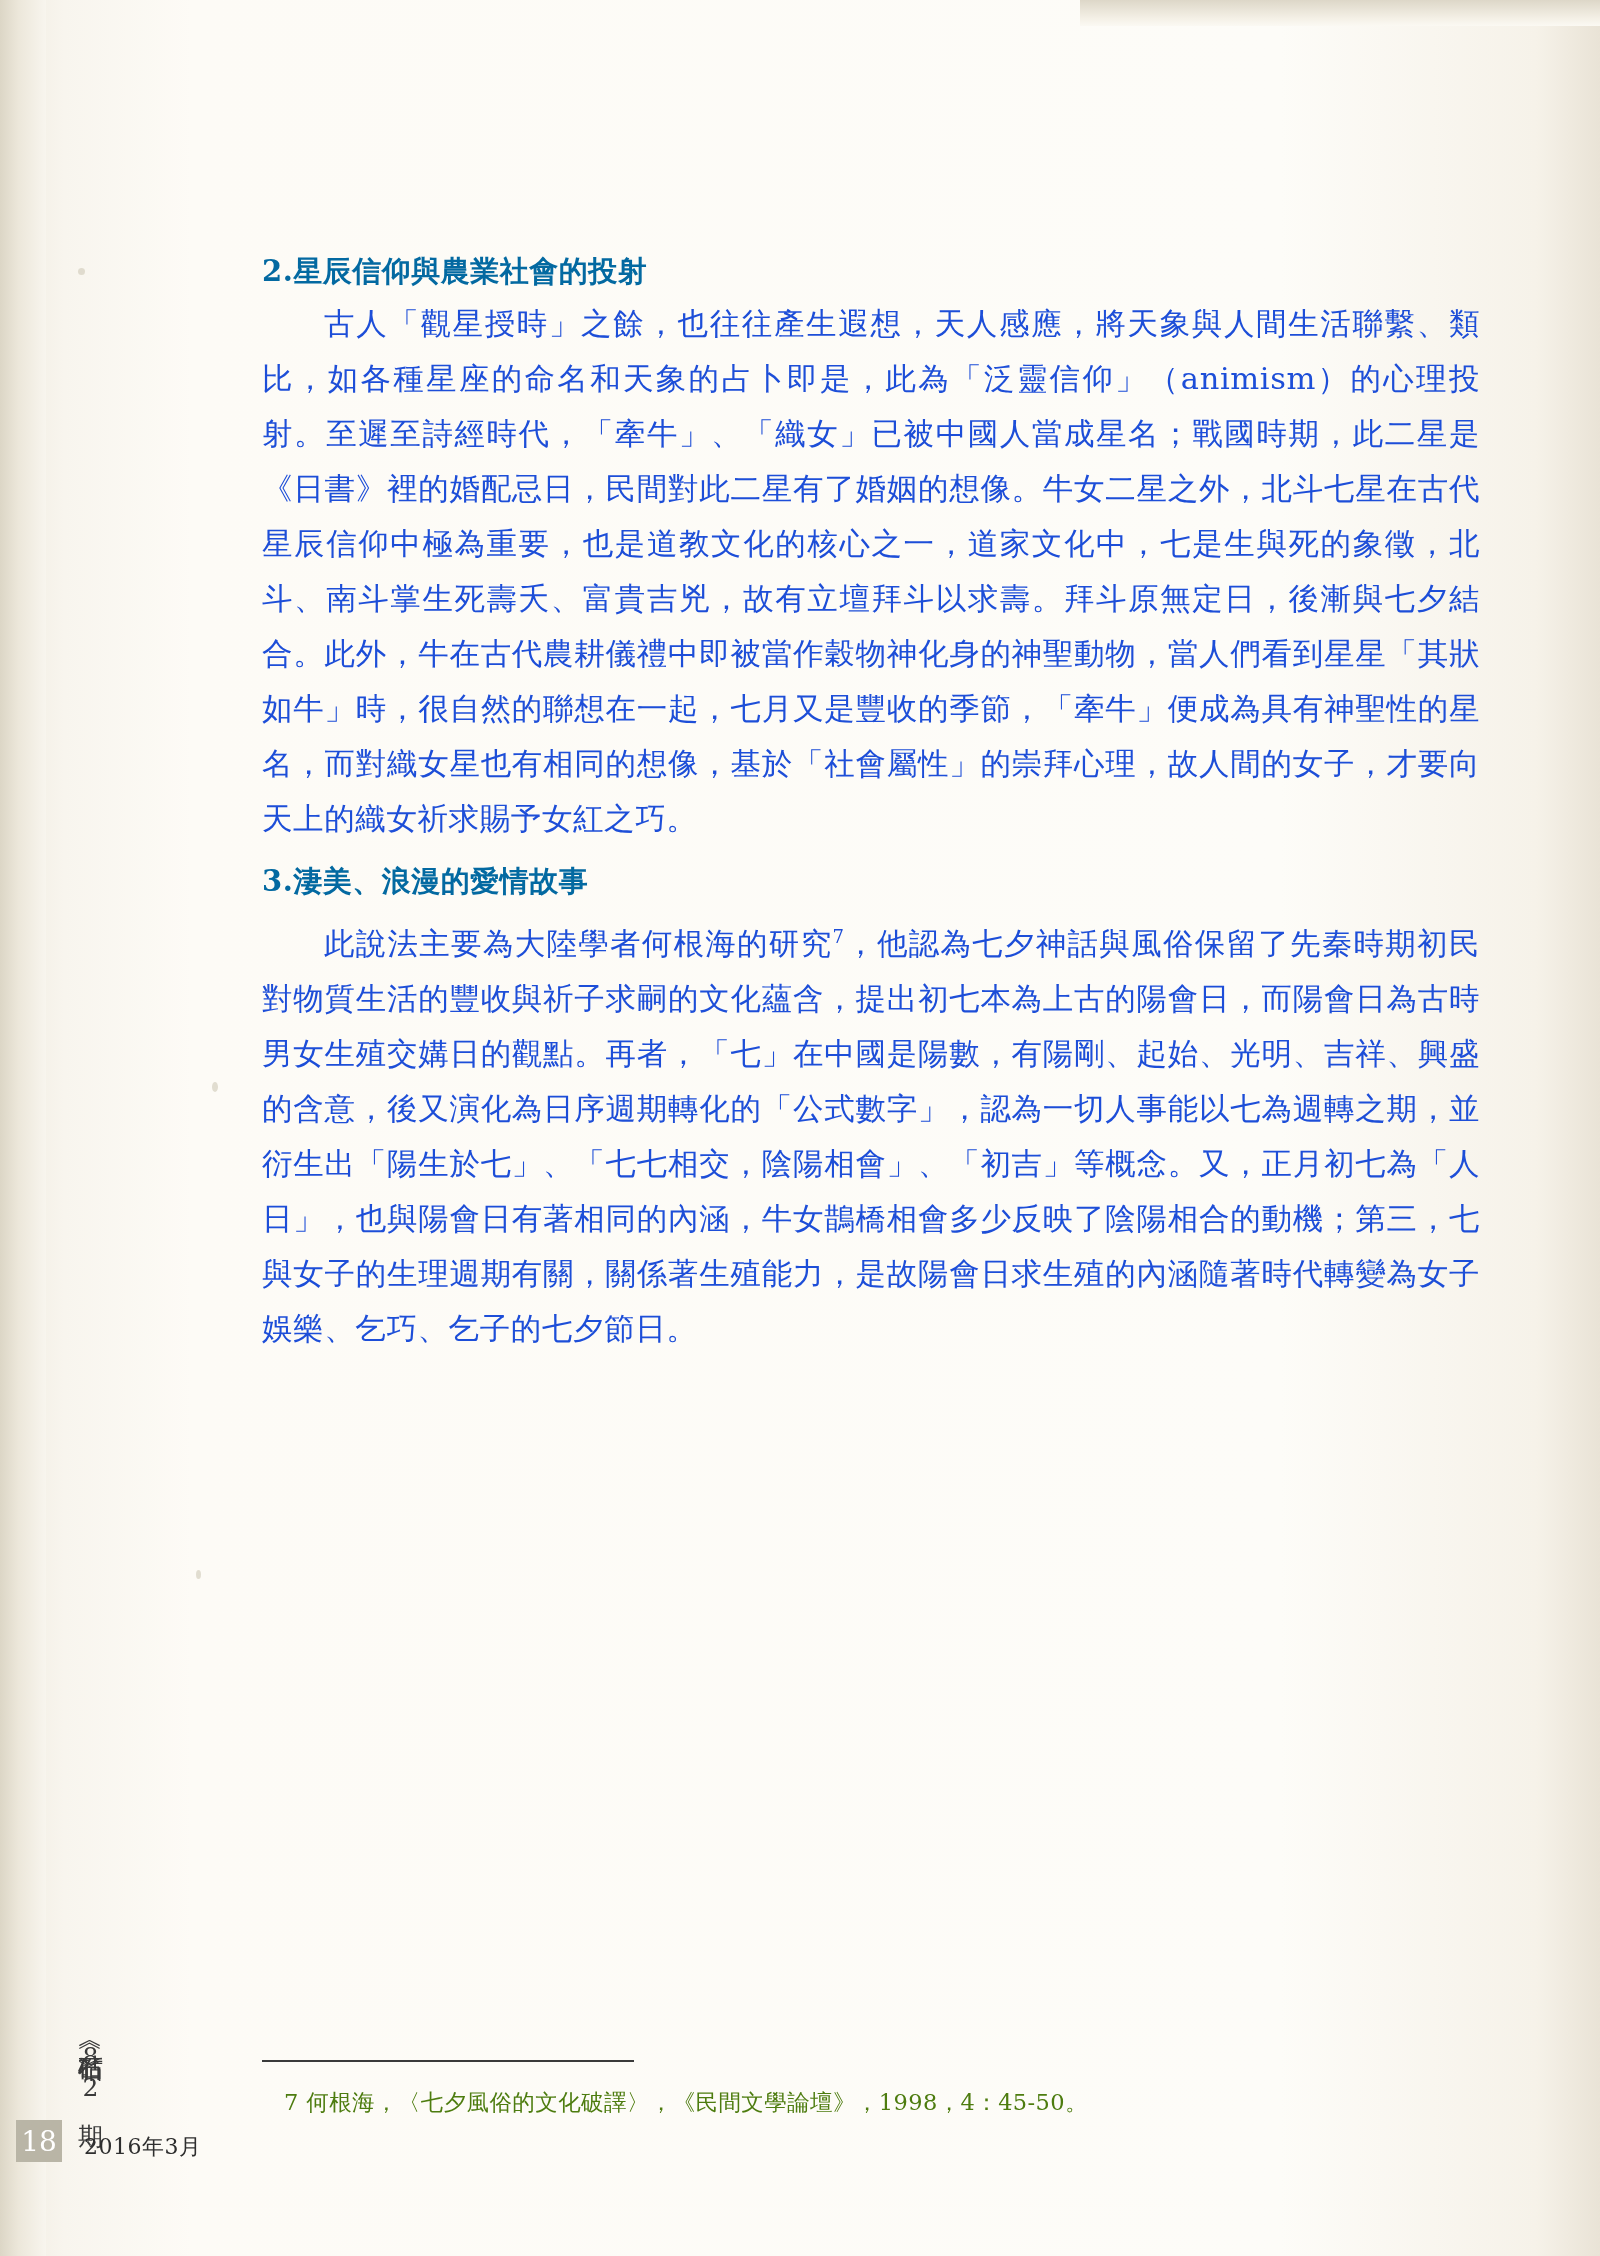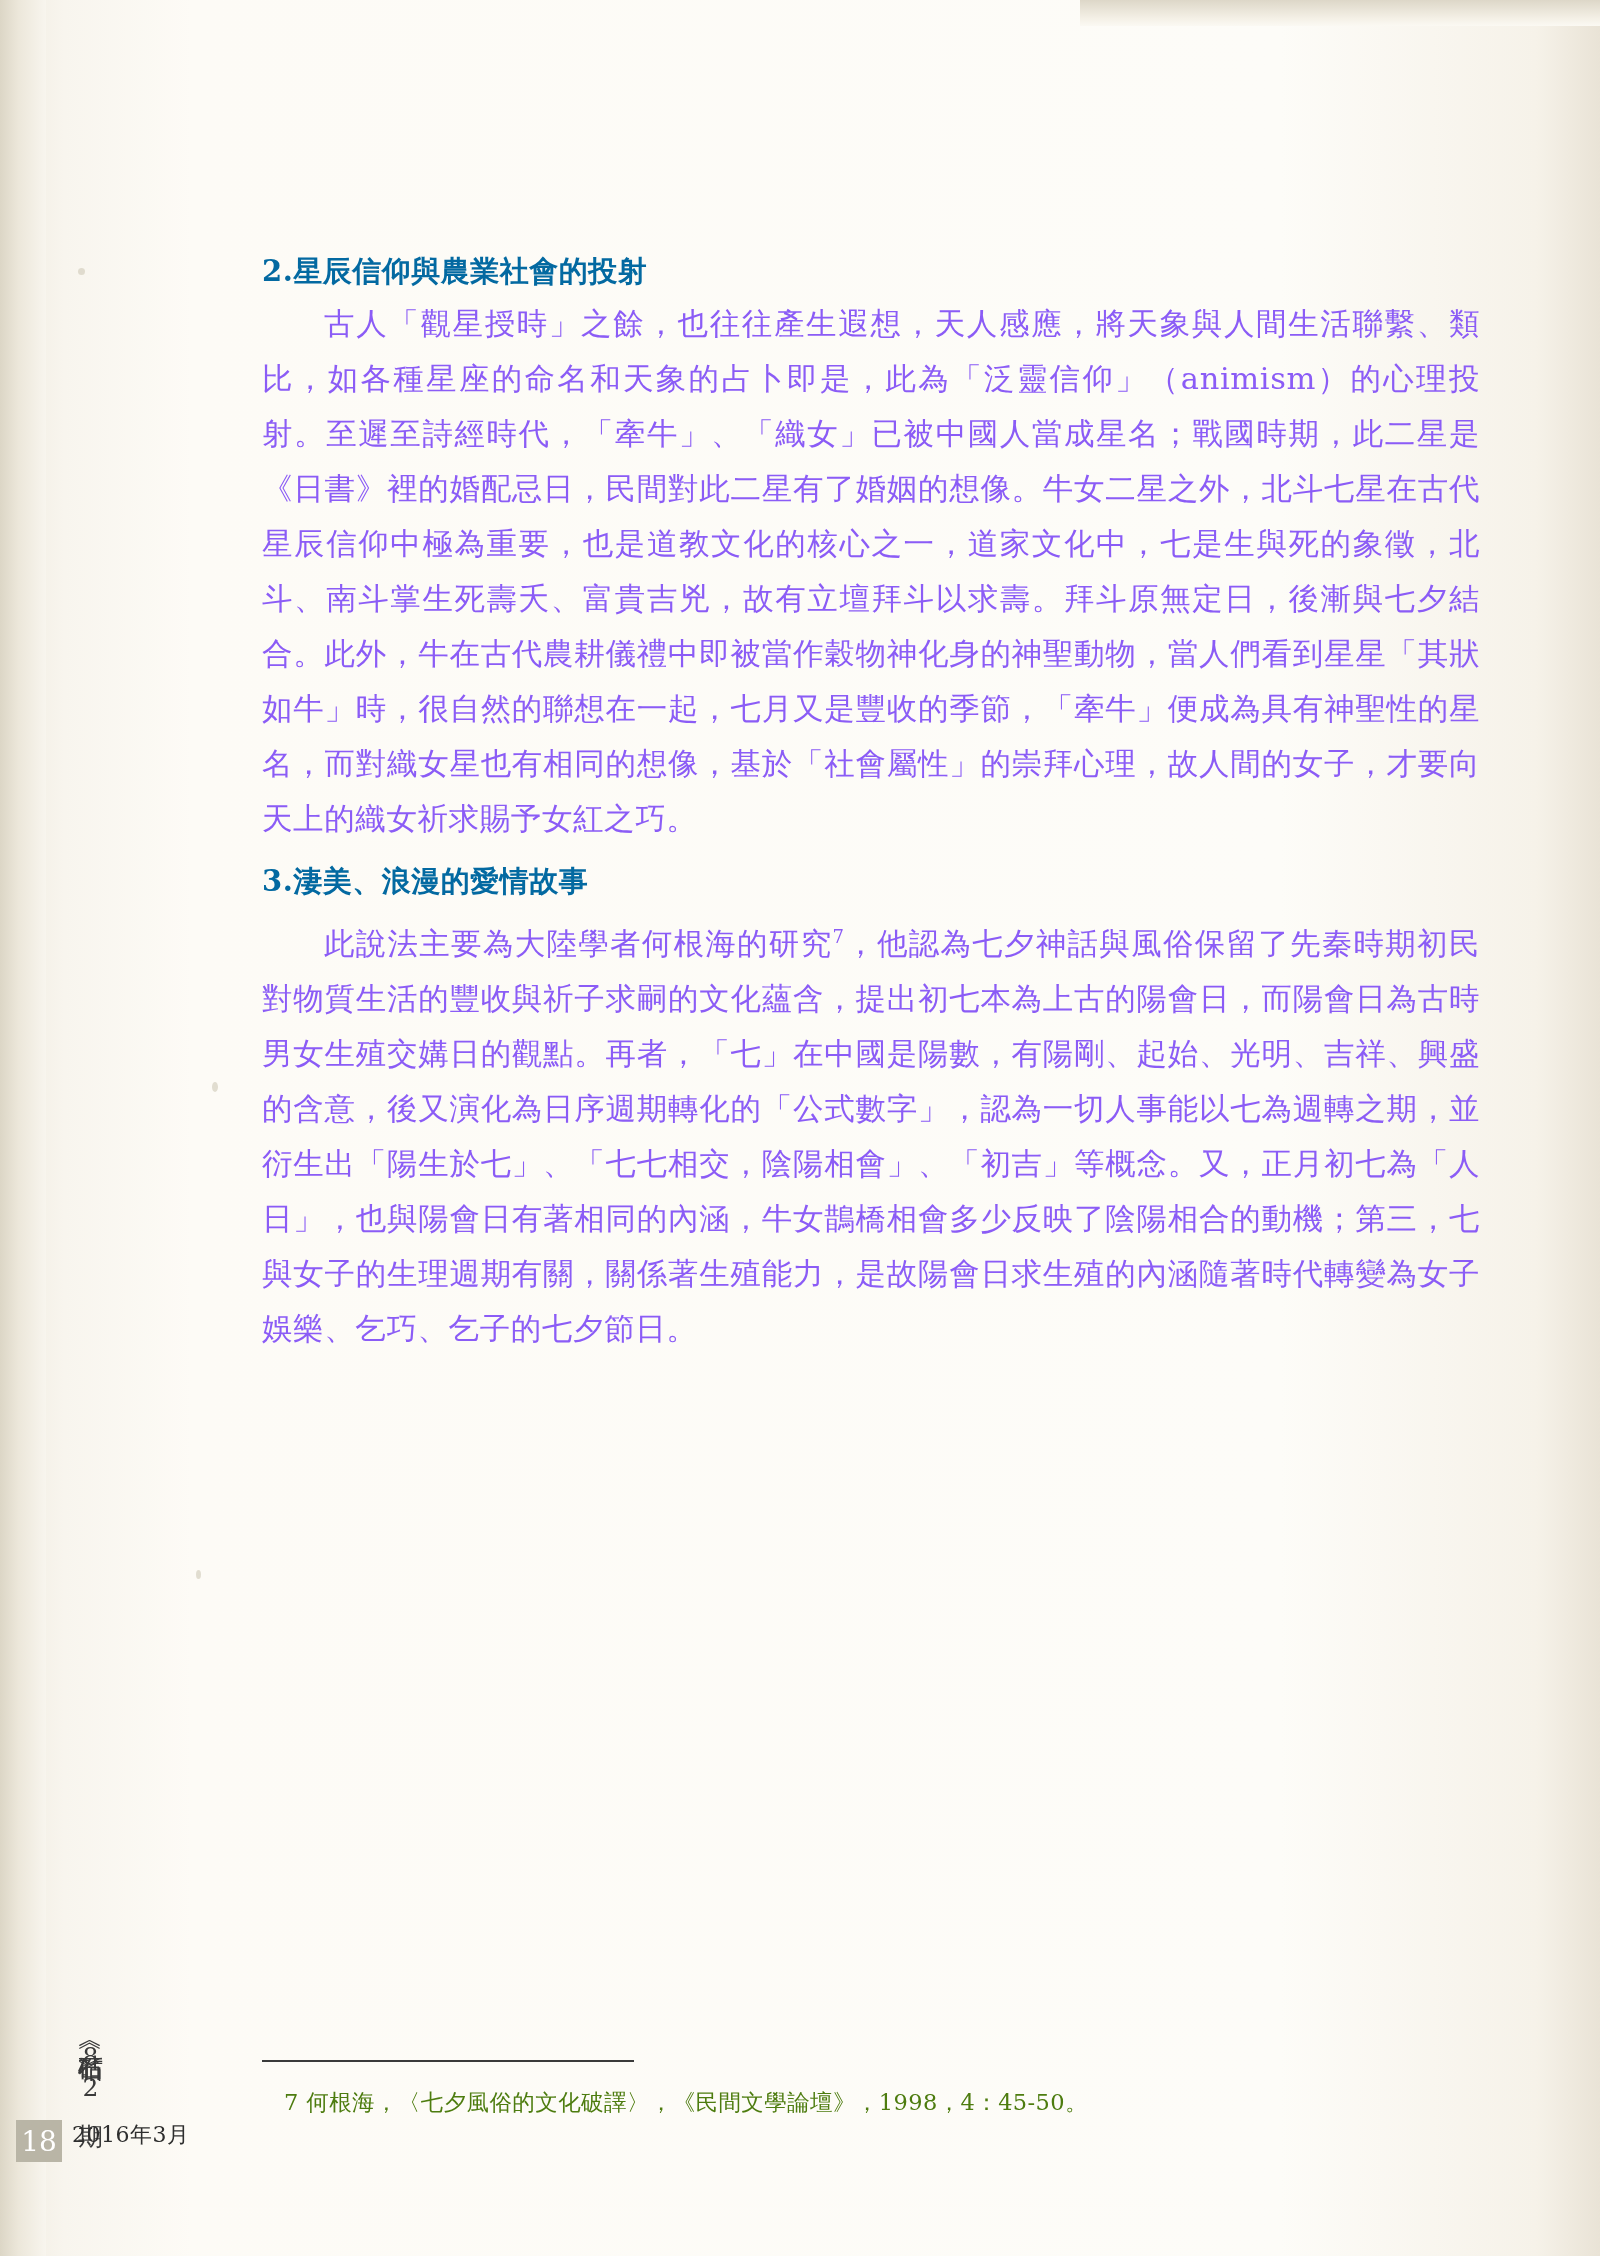--- a/index.html
+++ b/index.html
@@ -49,21 +49,21 @@
   .heading {
     font-size: 29px;
     line-height: 1.45;
     color: #0369a1;
     margin: 0 0 4px 0;
     letter-spacing: 0.5px;
   }
   .para {
     font-size: 30.5px;
     line-height: 55px;
-    color: #8b5cf6;
+    color: #1d4ed8;
     margin: 0 0 4px 0;
     text-align: justify;
     text-justify: inter-ideograph;
     letter-spacing: 0.6px;
     text-indent: 0;
   }
   .para.indent {
     text-indent: 62px;
   }
   .para sup {
@@ -104,22 +104,22 @@
     font-size: 25px;
     line-height: 1.1;
     color: #3a3a3a;
     letter-spacing: 2px;
   }
   .folio {
     position: absolute;
     left: 16px;
     bottom: 94px;
     display: flex;
-    align-items: flex-start;
-    gap: 0;
+    align-items: flex-end;
+    gap: 12px;
   }
   .folio-box {
     width: 46px;
     height: 42px;
     background: #b9b5a6;
     color: #ffffff;
     font-size: 28px;
     display: flex;
     align-items: center;
     justify-content: center;

